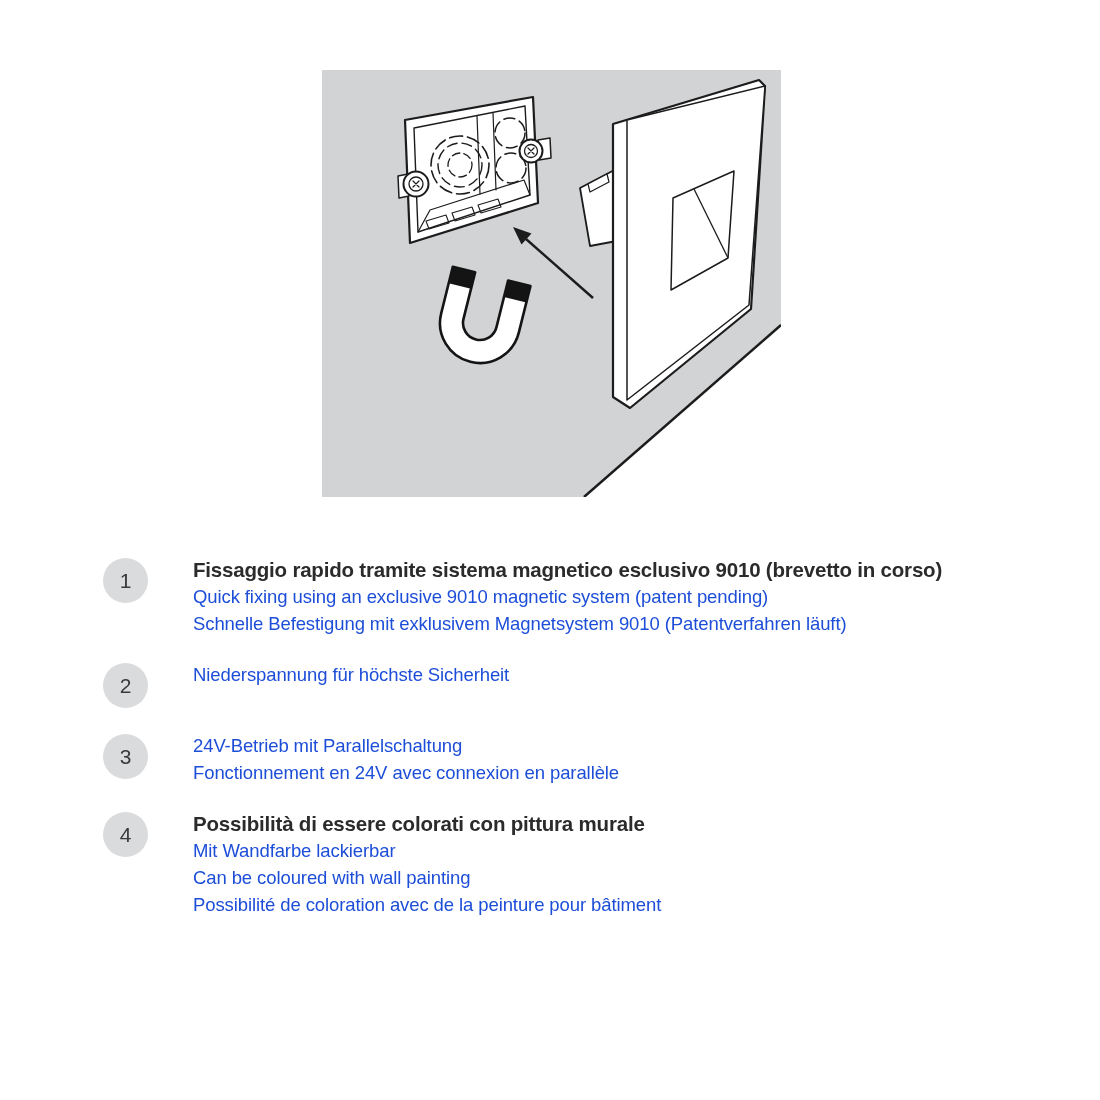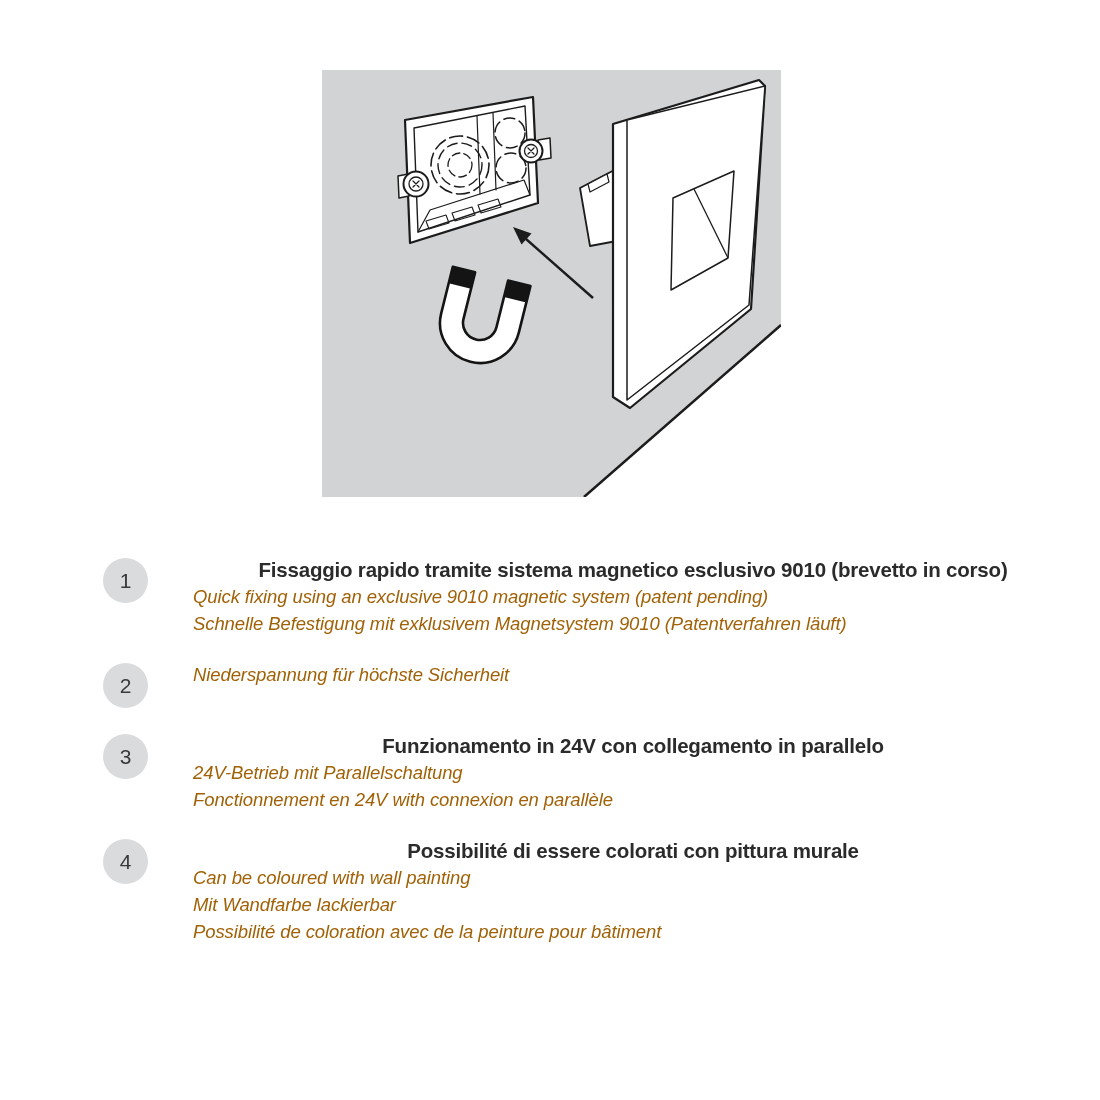--- a/index.html
+++ b/index.html
@@ -11,25 +11,25 @@
   .features { position:absolute; left:103px; top:556px; width:970px; }
   .feature { display:flex; gap:45px; margin-bottom:24px; align-items:flex-start; }
   .badge {
     flex:0 0 45px; width:45px; height:45px; border-radius:50%;
     background:#dadbdd; color:#3a3a3a; font-size:21px;
     display:flex; align-items:center; justify-content:center; margin-top:2px;
   }
   .texts { flex:1 1 auto; }
   .headline {
     font-weight:bold; font-size:20.5px; line-height:27px;
-    color:#2b2b2b; letter-spacing:-0.2px; white-space:nowrap;text-align:center;
+    color:#2b2b2b; letter-spacing:-0.2px; white-space:nowrap;
   }
   .sub {
-    font-style:italic; font-size:18.5px; line-height:27px;
-    color:#a16207; letter-spacing:-0.1px; white-space:nowrap;
+    font-size:18.5px; line-height:27px;
+    color:#1d4ed8; letter-spacing:-0.1px; white-space:nowrap;
   }
 </style>
 </head>
 <body>
 
 <div class="page">
 
   <div class="illustration">
     <svg viewBox="0 0 459 427" width="459" height="427">
       <rect x="0" y="0" width="459" height="427" fill="#d1d3d4"></rect>
@@ -100,30 +100,29 @@
     <div class="feature">
       <div class="badge">2</div>
       <div class="texts">
         <div class="sub">Niederspannung für höchste Sicherheit</div>
       </div>
     </div>
 
     <div class="feature">
       <div class="badge">3</div>
       <div class="texts">
-        <div class="headline">Funzionamento in 24V con collegamento in parallelo</div>
         <div class="sub">24V-Betrieb mit Parallelschaltung</div>
-        <div class="sub">Fonctionnement en 24V with connexion en parallèle</div>
+        <div class="sub">Fonctionnement en 24V avec connexion en parallèle</div>
       </div>
     </div>
 
     <div class="feature">
       <div class="badge">4</div>
       <div class="texts">
-        <div class="headline">Possibilité di essere colorati con pittura murale</div>
+        <div class="headline">Possibilità di essere colorati con pittura murale</div>
+        <div class="sub">Mit Wandfarbe lackierbar</div>
         <div class="sub">Can be coloured with wall painting</div>
-        <div class="sub">Mit Wandfarbe lackierbar</div>
         <div class="sub">Possibilité de coloration avec de la peinture pour bâtiment</div>
       </div>
     </div>
 
   </div>
 </div>
 
 </body></html>

